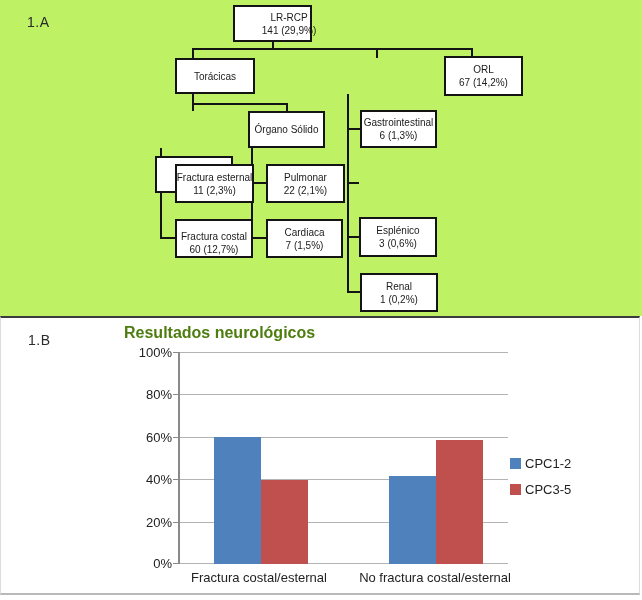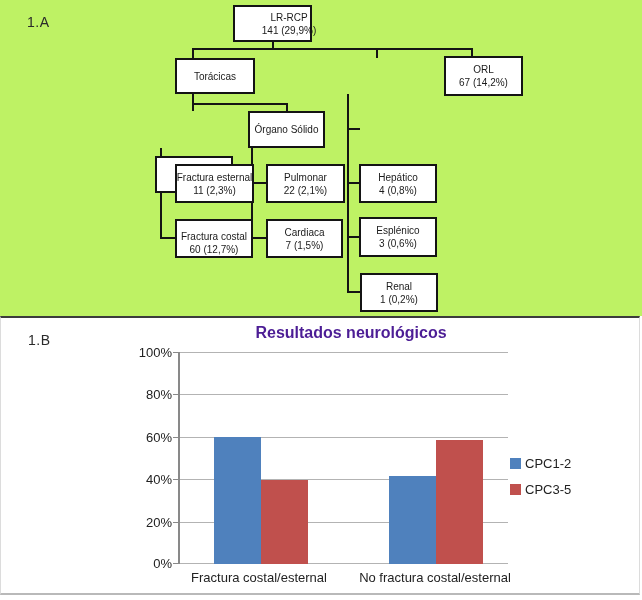--- a/index.html
+++ b/index.html
@@ -7,21 +7,21 @@
 
   
   .panel-a{position:absolute;left:0;top:0;width:642px;height:316px;background:#bef264;}
   .panel-label{position:absolute;font-size:14px;color:#2a2a2a;letter-spacing:.5px;}
   .node{position:absolute;background:#fff;border:2px solid #141414;display:flex;flex-direction:column;align-items:center;justify-content:center;text-align:center;font-size:10px;line-height:13px;box-sizing:border-box;z-index:2;}
   .node span{display:block;white-space:nowrap;}
   .conn{position:absolute;background:#141414;z-index:1;}
 
   
   .panel-b{position:absolute;left:0;top:316px;width:640px;height:279px;background:#fff;border-top:2px solid #3c3c3c;border-bottom:2px solid #b9b9b9;border-left:1px solid #dcdcdc;border-right:1px solid #dcdcdc;box-sizing:border-box;}
-  .chart-title{position:absolute;left:140px;top:6px;width:420px;text-align:center;font-size:16px;font-weight:bold;color:#4c1d95;}
+  .chart-title{position:absolute;left:123px;top:6px;width:420px;text-align:left;font-size:16px;font-weight:bold;color:#4d7c0f;}
   .plot{position:absolute;left:177px;top:34px;width:328px;height:212px;border-left:2px solid #898989;}
   .gridline{position:absolute;left:0;width:328px;height:1px;background:#b3b3b3;z-index:1;}
   .ytick-mark{position:absolute;left:-7px;width:5px;height:1px;background:#898989;}
   .bar{position:absolute;bottom:0;width:47px;z-index:2;}
   .ylabels{position:absolute;left:121px;top:34px;width:50px;height:212px;}
   .ylabels span{position:absolute;right:0;font-size:13px;color:#222;}
   .xlabel{position:absolute;top:252px;width:200px;text-align:center;font-size:13px;color:#222;white-space:nowrap;}
   .legend{position:absolute;left:509px;top:138px;z-index:3;}
   .legend-row{display:flex;align-items:center;margin-bottom:11px;}
   .legend-swatch{width:11px;height:11px;margin-right:4px;}
@@ -68,31 +68,31 @@
   <div class="node" style="left:432px;top:56px;width:79px;height:40px;margin-left:12px;">
     <span>ORL</span>
     <span>67 (14,2%)</span>
   </div>
   <div class="node" style="left:155px;top:111px;width:78px;height:37px;margin-top:45px;">
     <span>Óseas</span>
   </div>
   <div class="node" style="left:248px;top:111px;width:77px;height:37px;">
     <span>Órgano Sólido</span>
   </div>
+  <div class="node" style="left:360px;top:110px;width:77px;height:38px;">
+    <span>Gastrointestinal</span>
+    <span>6 (1,3%)</span>
+  </div>
   <div class="node" style="left:175px;top:164px;width:79px;height:39px;">
     <span>Fractura esternal</span>
     <span>11 (2,3%)</span>
   </div>
   <div class="node" style="left:266px;top:164px;width:79px;height:39px;">
     <span>Pulmonar</span>
     <span>22 (2,1%)</span>
-  </div>
-  <div class="node" style="left:359px;top:164px;width:78px;height:39px;">
-    <span>Hepático</span>
-    <span>4 (0,8%)</span>
   </div>
   <div class="node" style="left:175px;top:219px;width:78px;height:39px;justify-content:flex-end;">
     <span>Fractura costal</span>
     <span>60 (12,7%)</span>
   </div>
   <div class="node" style="left:266px;top:219px;width:77px;height:39px;">
     <span>Cardiaca</span>
     <span>7 (1,5%)</span>
   </div>
   <div class="node" style="left:359px;top:217px;width:78px;height:40px;">

